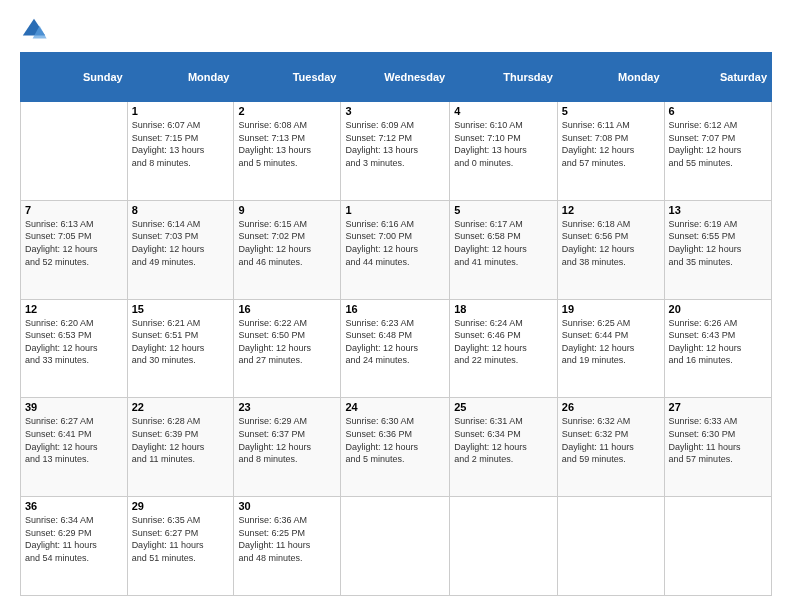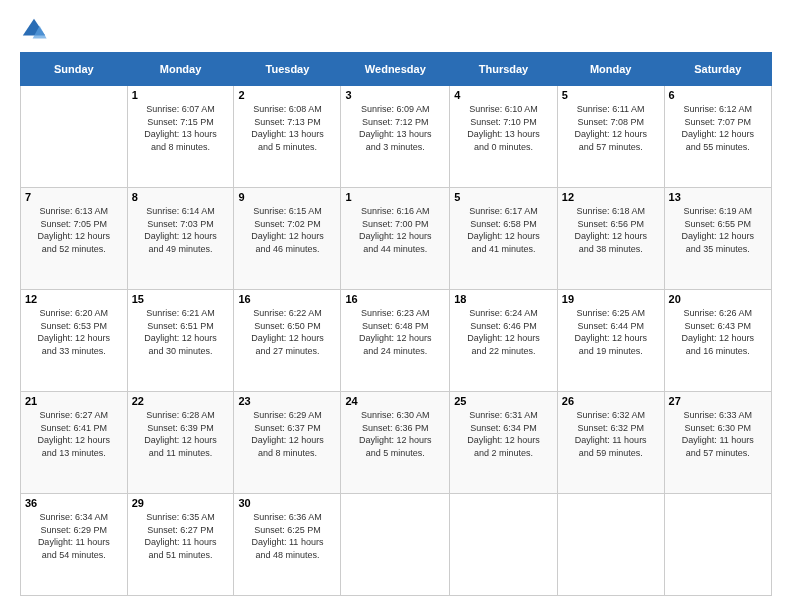--- a/index.html
+++ b/index.html
@@ -61,22 +61,22 @@
     }
     .calendar {
       width: 100%;
       border-collapse: collapse;
       flex: 1;
       font-size: 10px;
     }
     .calendar th {
       background: #2a6db5;
       color: #fff;
-      padding: 10px 4px;
-      text-align: center;
+      padding: 18px 4px;
+      text-align: right;
       font-size: 11px;
       font-weight: bold;
       border: 1px solid #2a6db5;
     }
     .calendar td {
       border: 1px solid #ccc;
       vertical-align: top;
       padding: 3px 4px;
       width: 113px;
       height: 78px;
@@ -84,21 +84,20 @@
     .day-num {
       font-weight: bold;
       font-size: 11px;
       margin-bottom: 2px;
       display: block;
     }
     .day-info {
       font-size: 9px;
       color: #333;
       line-height: 1.4;
-      text-align: center;
     }
     .empty-cell {
       background: #fff;
     }
     tr:nth-child(even) td {
       background: #f9f9f9;
     }
     tr:nth-child(odd) td {
       background: #fff;
     }
@@ -220,21 +219,21 @@
             <span class="day-num">19</span>
             <div class="day-info">Sunrise: 6:25 AM<br>Sunset: 6:44 PM<br>Daylight: 12 hours<br>and 19 minutes.</div>
           </td>
           <td>
             <span class="day-num">20</span>
             <div class="day-info">Sunrise: 6:26 AM<br>Sunset: 6:43 PM<br>Daylight: 12 hours<br>and 16 minutes.</div>
           </td>
         </tr>
         <tr>
           <td>
-            <span class="day-num">21</span>
+            <span class="day-num">39</span>
             <div class="day-info">Sunrise: 6:27 AM<br>Sunset: 6:41 PM<br>Daylight: 12 hours<br>and 13 minutes.</div>
           </td>
           <td>
             <span class="day-num">22</span>
             <div class="day-info">Sunrise: 6:28 AM<br>Sunset: 6:39 PM<br>Daylight: 12 hours<br>and 11 minutes.</div>
           </td>
           <td>
             <span class="day-num">23</span>
             <div class="day-info">Sunrise: 6:29 AM<br>Sunset: 6:37 PM<br>Daylight: 12 hours<br>and 8 minutes.</div>
           </td>

